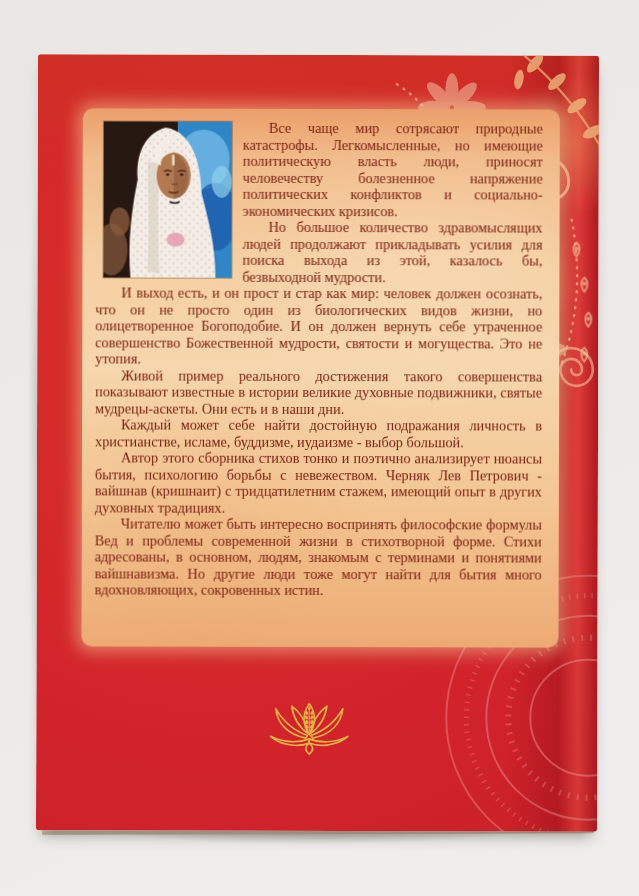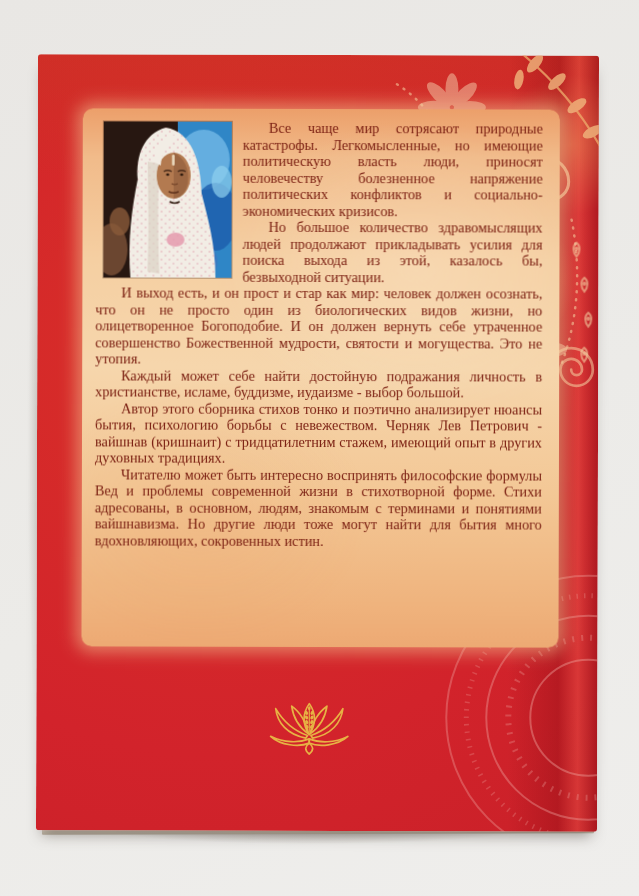--- a/index.html
+++ b/index.html
@@ -210,22 +210,23 @@
             <path d="M65,70 q5,2.5 10,0" stroke="#5b2f1a" stroke-width="1.4" fill="none"></path>
 
             <path d="M50,40 C52,22 62,12 74,14 C64,20 58,30 57,44 Z" fill="#f2ede5"></path>
 
             <path d="M66,80 q5,3 10,0" stroke="#2e1a0e" stroke-width="1.6" fill="none"></path>
             <ellipse cx="72" cy="118" rx="9" ry="7" fill="#e59aae" opacity=".85"></ellipse>
           </svg>
         </div>
 
         <p>Все чаще мир сотрясают природные катастрофы. Легкомысленные, но имеющие политическую власть люди, приносят человечеству болезненное напряжение политических конфликтов и социально-экономических кризисов.</p>
-        <p>Но большое количество здравомыслящих людей продолжают прикладывать усилия для поиска выхода из этой, казалось бы, безвыходной ситуации.</p>
+        <p>Но большое количество здравомыслящих людей продолжают прикладывать усилия для поиска выхода из этой, казалось бы, безвыходной мудрости.</p>
         <p>И выход есть, и он прост и стар как мир: человек должен осознать, что он не просто один из биологических видов жизни, но олицетворенное Богоподобие. И он должен вернуть себе утраченное совершенство Божественной мудрости, святости и могущества. Это не утопия.</p>
+        <p>Живой пример реального достижения такого совершенства показывают известные в истории великие духовные подвижники, святые мудрецы-аскеты. Они есть и в наши дни.</p>
         <p>Каждый может себе найти достойную подражания личность в христианстве, исламе, буддизме, иудаизме - выбор большой.</p>
         <p>Автор этого сборника стихов тонко и поэтично анализирует нюансы бытия, психологию борьбы с невежеством. Черняк Лев Петрович - вайшнав (кришнаит) с тридцатилетним стажем, имеющий опыт в других духовных традициях.</p>
         <p>Читателю может быть интересно воспринять философские формулы Вед и проблемы современной жизни в стихотворной форме. Стихи адресованы, в основном, людям, знакомым с терминами и понятиями вайшнавизма. Но другие люди тоже могут найти для бытия много вдохновляющих, сокровенных истин.</p>
       </div>
     </div>
 
     <svg class="lotus" viewBox="0 0 100 64">
       <g fill="none" stroke="#e7b244" stroke-width="2" stroke-linejoin="round">
 
         <path d="M48,41 C34,36 20,26 10,9 C12,26 24,40 46,44 Z"></path>

